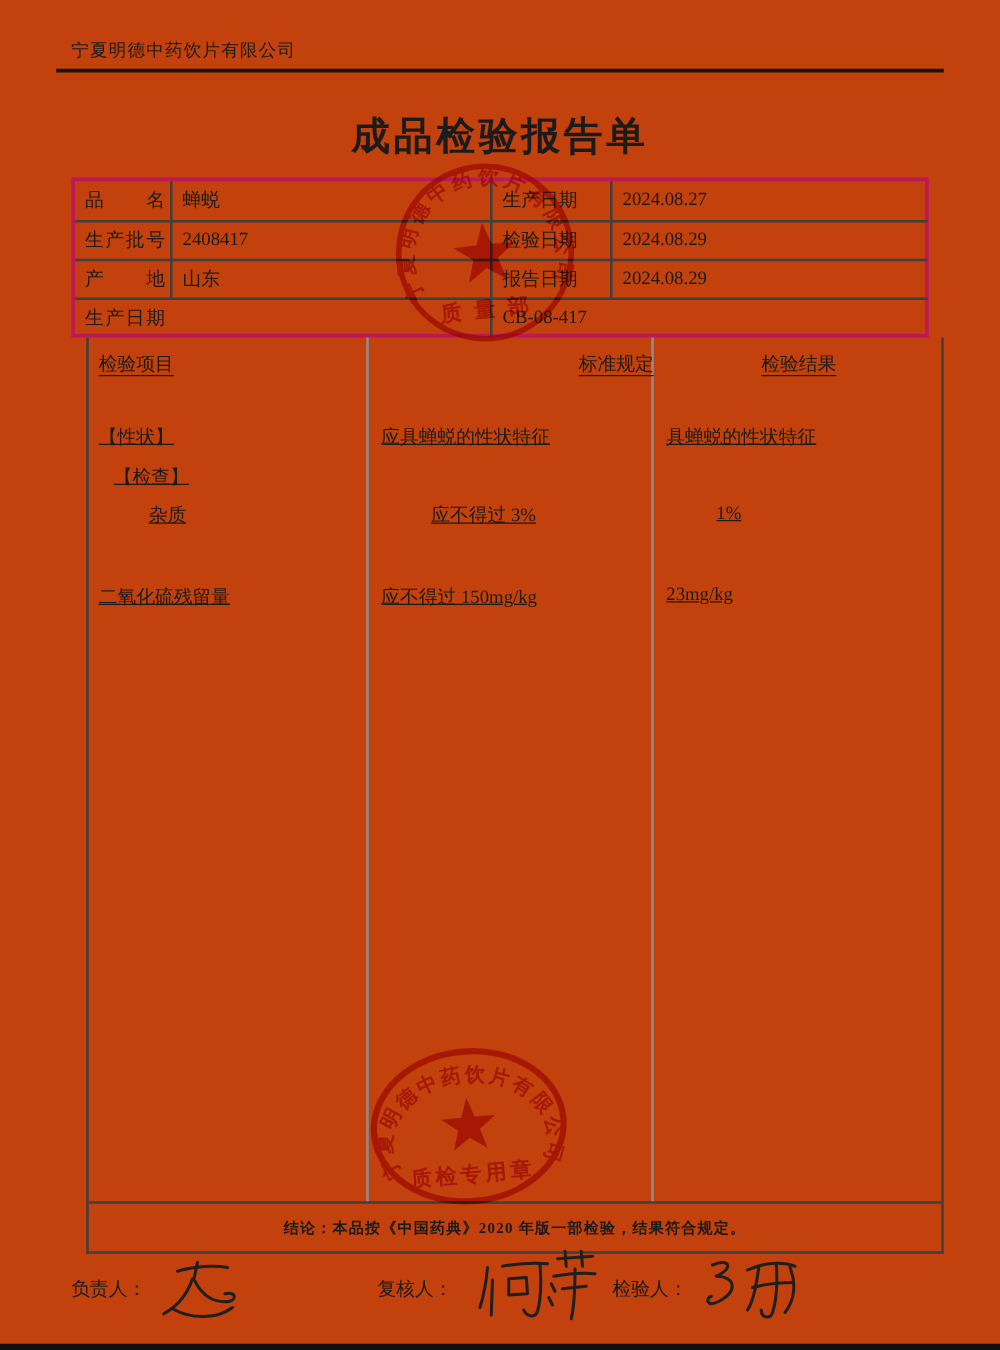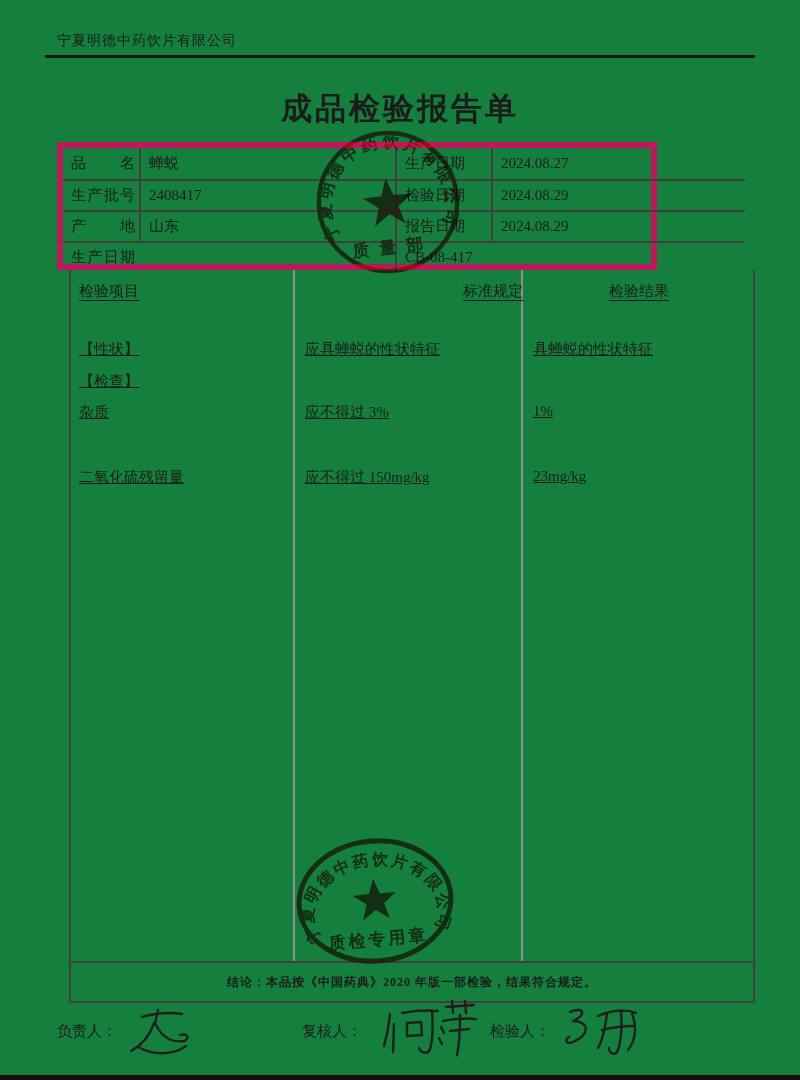--- a/index.html
+++ b/index.html
@@ -1,48 +1,48 @@
 <!DOCTYPE html>
 <html><head>
 <meta charset="utf-8">
 <style>
   html,body{margin:0;padding:0;background:#ffffff;}
   .page{
-    position:relative;width:800px;height:1080px;background:#15803d;overflow:hidden;
+    position:relative;width:800px;height:1080px;background:#c2410c;overflow:hidden;
     font-family:"Liberation Serif","DejaVu Serif",serif;color:#1b1b1b;
   }
   
   .hdr-company{position:absolute;left:57px;top:32px;font-size:14px;letter-spacing:1px;}
   .hdr-code{position:absolute;right:57px;top:32px;font-size:14px;}
   .hdr-rule{position:absolute;left:45px;top:55px;width:710px;height:3px;background:#161616;}
   
   .title{position:absolute;left:0;top:88px;width:800px;text-align:center;
          font-size:31px;font-weight:bold;letter-spacing:3px;}
   
-  .info-table{position:absolute;left:57px;top:142px;width:600px;height:128px;
-    display:grid;box-sizing:border-box;border:6px solid #be185d;
+  .info-table{position:absolute;left:57px;top:142px;width:686px;height:128px;
+    display:grid;box-sizing:border-box;border:3px solid #be185d;
     grid-template-columns:76px 256px 96px 254px;grid-template-rows:repeat(4,31px);}
   .info-table .cell{display:flex;align-items:center;padding-left:8px;font-size:15px;
     box-sizing:border-box;border-top:2px solid #3f3f3f;border-left:2px solid #3f3f3f;white-space:nowrap;}
   .info-table .r1{border-top:none;}
   .info-table .c1{border-left:none;}
   .lbl{display:inline-block;width:64px;text-align:justify;text-align-last:justify;-moz-text-align-last:justify;}
   .span2{grid-column:span 2;}
   .val{font-size:16px;}
   
   .result-table{position:absolute;left:57px;top:270px;width:686px;height:733px;
     box-sizing:border-box;border:2px solid #3f3f3f;border-top:none;margin-left:12px;}
   .vline{position:absolute;top:0;width:2px;height:693px;background:#8f8f8f;}
   .vline.v1{left:222px;} .vline.v2{left:450px;}
   .rt-head{position:absolute;top:12px;font-size:15px;}
   .rt-head span{text-decoration:underline;text-underline-offset:4px;}
   .h-item{left:8px;} .h-std{left:224px;width:228px;text-align:right;} .h-res{left:452px;width:232px;text-align:center;}
   .rt-row{position:absolute;left:0;width:682px;display:grid;grid-template-columns:224px 228px 230px;font-size:15px;text-decoration:underline;}
   .rt-row .c-item{padding-left:8px;} .rt-row .c-std{padding-left:10px;} .rt-row .c-res{padding-left:10px;}
-  .row-xz{top:70px;} .row-jc{top:102px;} .row-zz{top:133px;} .row-sf{top:166px;} .row-so2{top:198px;}
+  .row-xz{top:70px;} .row-jc{top:102px;padding-left:12px;} .row-zz{top:133px;padding-left:40px;} .row-sf{top:166px;} .row-so2{top:198px;}
   
   .conclusion{position:absolute;left:0;bottom:0;width:100%;height:40px;border-top:2px solid #3f3f3f;
     box-sizing:border-box;display:flex;align-items:center;justify-content:center;
     font-size:12px;font-weight:bold;letter-spacing:1px;}
   
   .stamp{position:absolute;mix-blend-mode:multiply;opacity:.88;}
   .stamp-top{left:303px;top:114px;}
   .stamp-bottom{left:280px;top:823px;}
   
   .foot-label{position:absolute;top:1022px;font-size:15px;}

